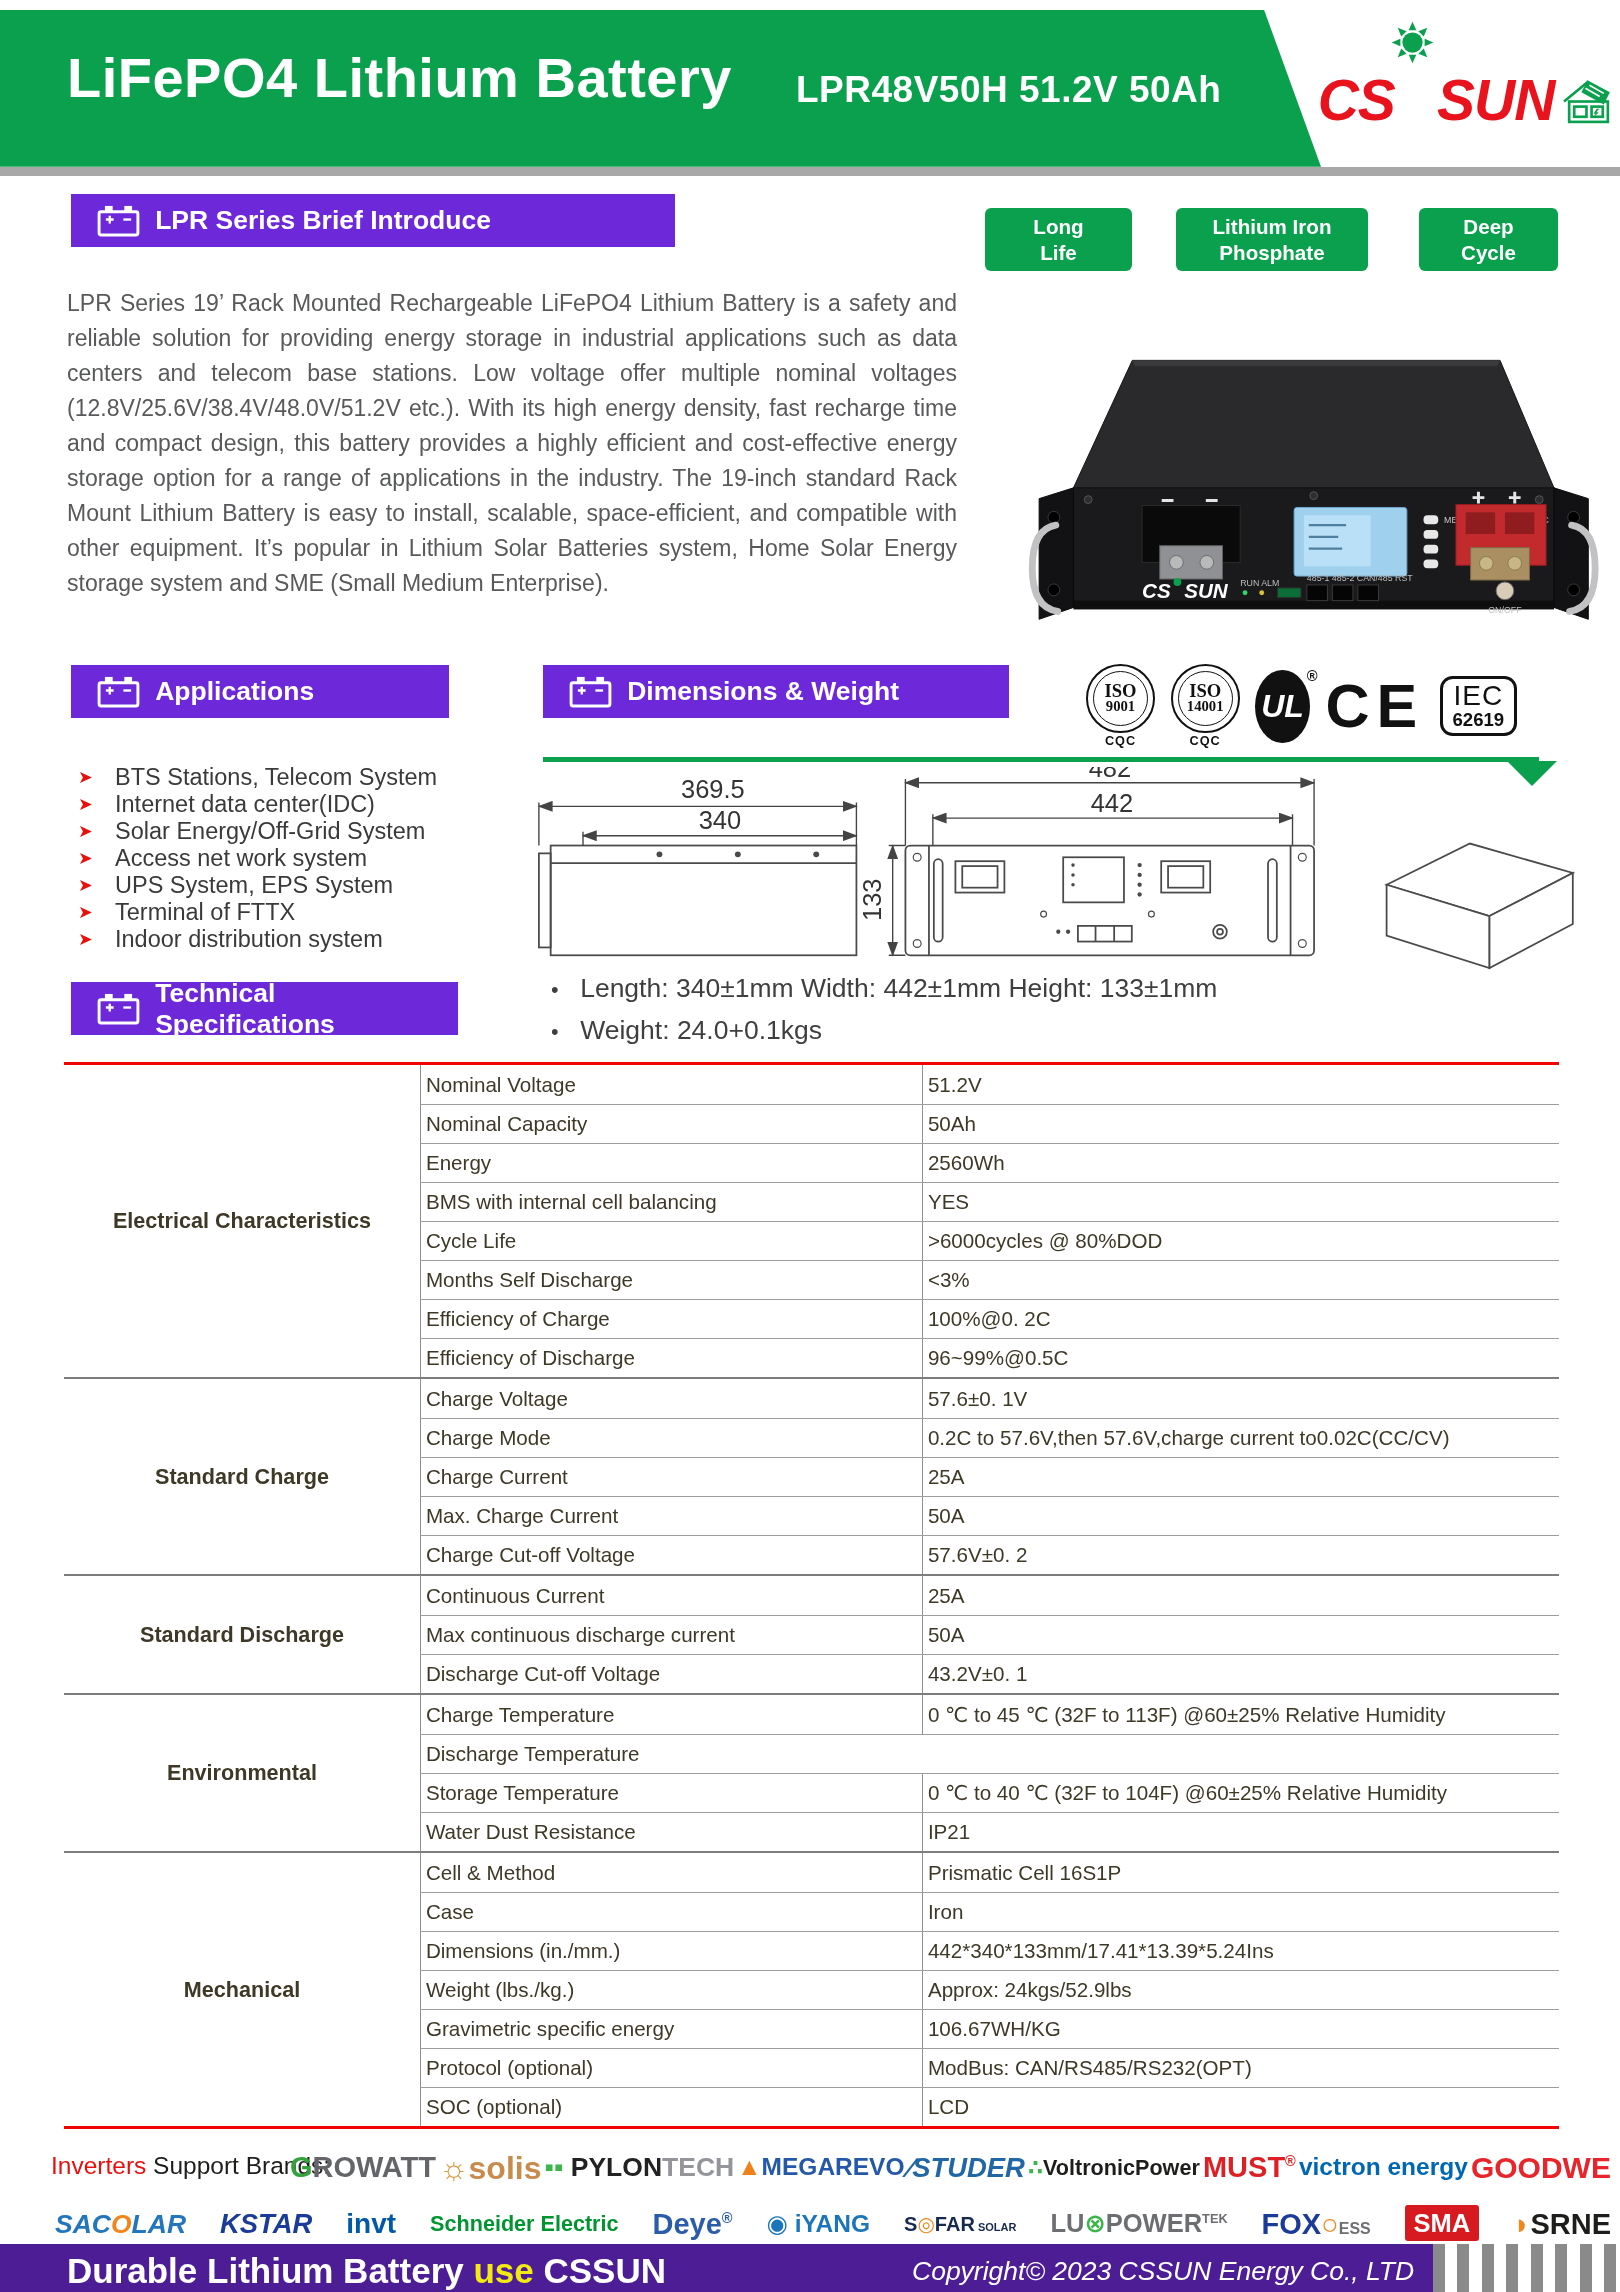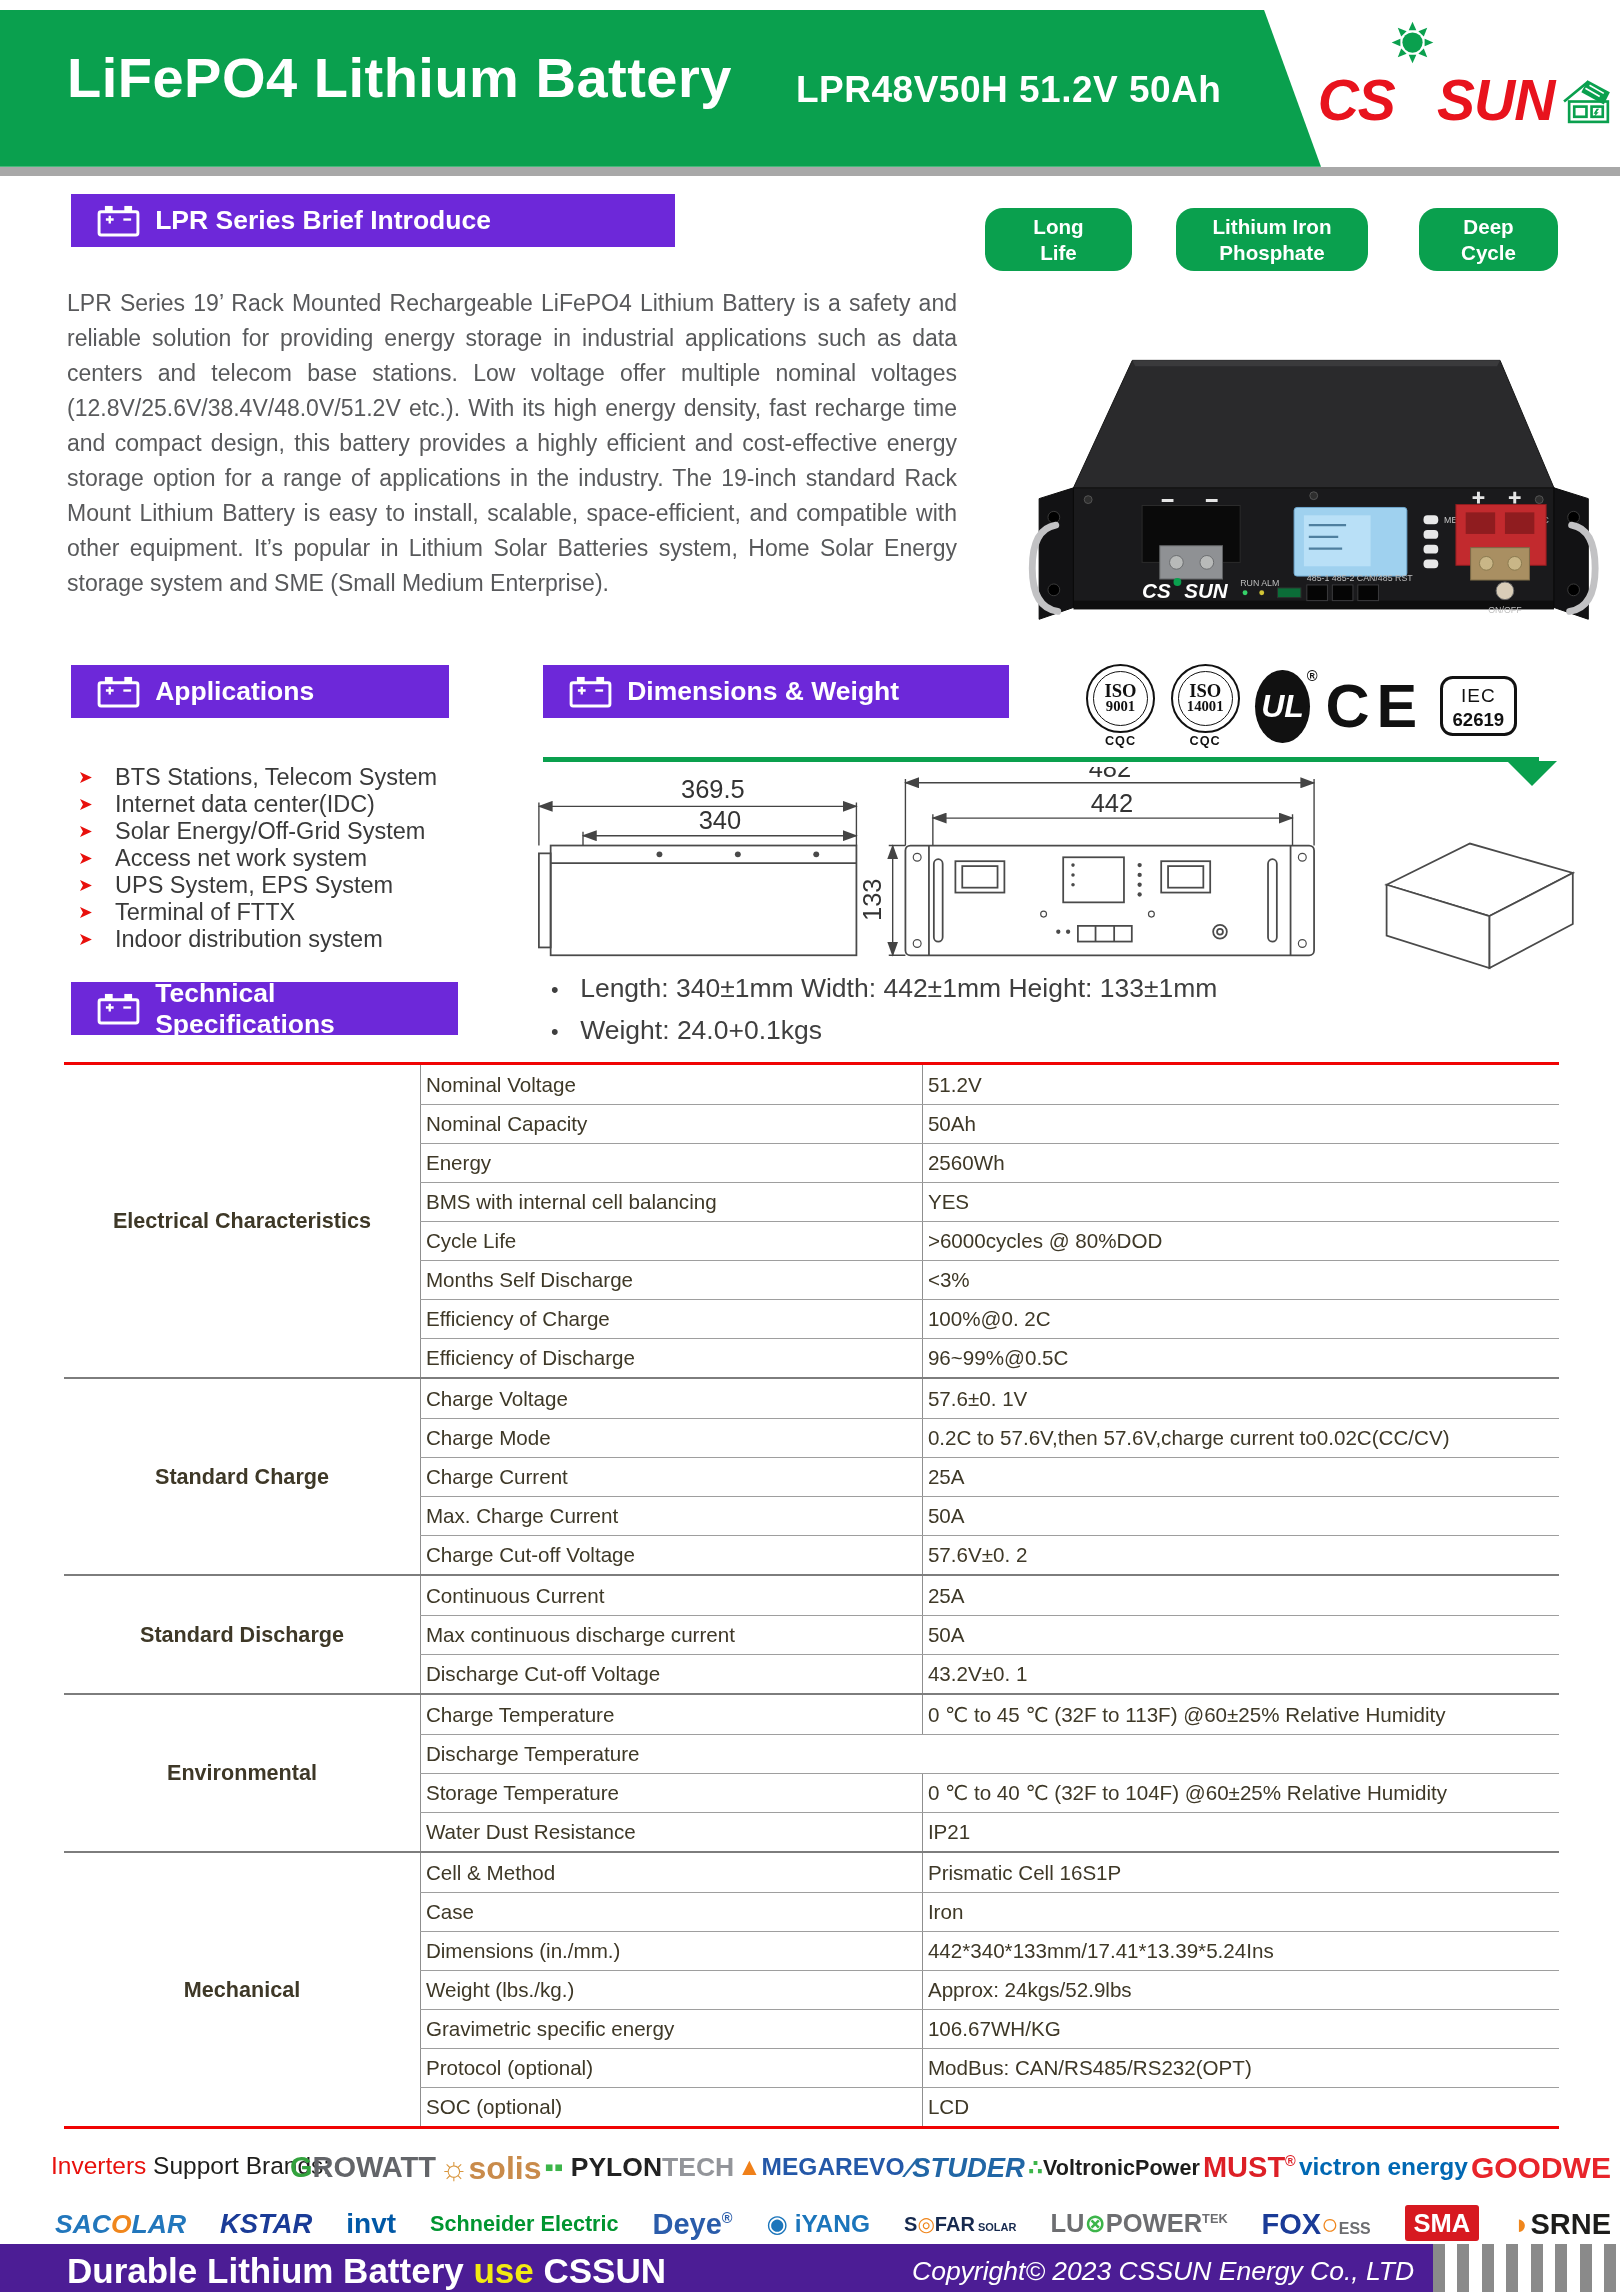--- a/index.html
+++ b/index.html
@@ -22,21 +22,21 @@
   #logo-house{position:absolute;left:257px;top:61px;width:55px;height:55px}
 
   
   .sec-h{position:absolute;height:53px;background:#6d28d9;display:flex;align-items:center;gap:15.7px;
          padding-left:25.5px;color:#fff;font-size:26.5px;font-weight:800}
   .sec-h::after{content:"";position:absolute;left:15.7px;top:12.7px;width:100%;height:100%;
                 border:2.9px solid #0aa04e;z-index:-1}
   .batt{width:43px;height:33px;flex:0 0 auto}
 
   
-  .badge{position:absolute;height:63px;background:#0aa04e;border-radius:18px;color:#fff;
+  .badge{position:absolute;height:63px;background:#0aa04e;border-radius:6px;color:#fff;
          display:flex;flex-direction:column;align-items:center;justify-content:center;
          font-size:20.6px;font-weight:800;line-height:25.5px;text-align:center}
   .badge::after{content:"";position:absolute;left:8.8px;top:8.8px;width:100%;height:100%;
                 border:2.9px solid #0aa04e;border-radius:11.8px;z-index:-1}
 
   
   #intro-body{position:absolute;left:67px;top:286px;width:890px;font-size:23px;line-height:35px;
               color:#58595b;text-align:justify}
 
   
@@ -51,21 +51,21 @@
               display:flex;flex-direction:column;align-items:center;justify-content:center;position:relative}
   .iso-circle::before{content:"";position:absolute;inset:4.9px;border:1.5px solid #111;border-radius:50%}
   .iso-top{font-size:18.6px;font-weight:800;line-height:17.6px;color:#111;font-family:"Liberation Serif",serif}
   .iso-num{font-size:14.7px;font-weight:800;line-height:15.7px;color:#111;font-family:"Liberation Serif",serif}
   .iso-sub{font-size:12.7px;font-weight:800;color:#111;margin-top:1px;letter-spacing:1px}
   .ul-mark{width:73px;height:73px;background:#111;border-radius:50%;color:#fff;display:flex;align-items:center;
            justify-content:center;font-size:32px;font-weight:900;font-style:italic;position:relative}
   .ul-r{position:absolute;top:-2px;right:-7.8px;color:#111;font-size:14.7px;font-style:normal}
   .ce-mark{font-size:61px;font-weight:700;color:#111;letter-spacing:6.9px}
   .iec{border:3.9px solid #111;border-radius:12.7px;padding:4.9px 9.8px 3.9px;text-align:center}
-  .iec-top{font-size:19px;color:#111;letter-spacing:1px;line-height:26.5px}
+  .iec-top{font-size:28px;color:#111;letter-spacing:1px;line-height:26.5px}
   .iec-num{font-size:18.6px;font-weight:800;color:#111;line-height:19.6px}
 
   
   #green-rule{position:absolute;left:543px;top:757px;width:996px;height:4.9px;background:#0aa04e}
   #green-rule-tip{position:absolute;left:1507px;top:761px;width:0;height:0;
                   border-left:25.5px solid transparent;border-right:25.5px solid transparent;border-top:25.5px solid #0aa04e}
 
   
   .dim-line{position:absolute;left:551px;font-size:26.5px;color:#3f3f3f}
   .dim-line::before{content:"•";margin-right:21.6px;font-size:21.6px;color:#3f3f3f}

